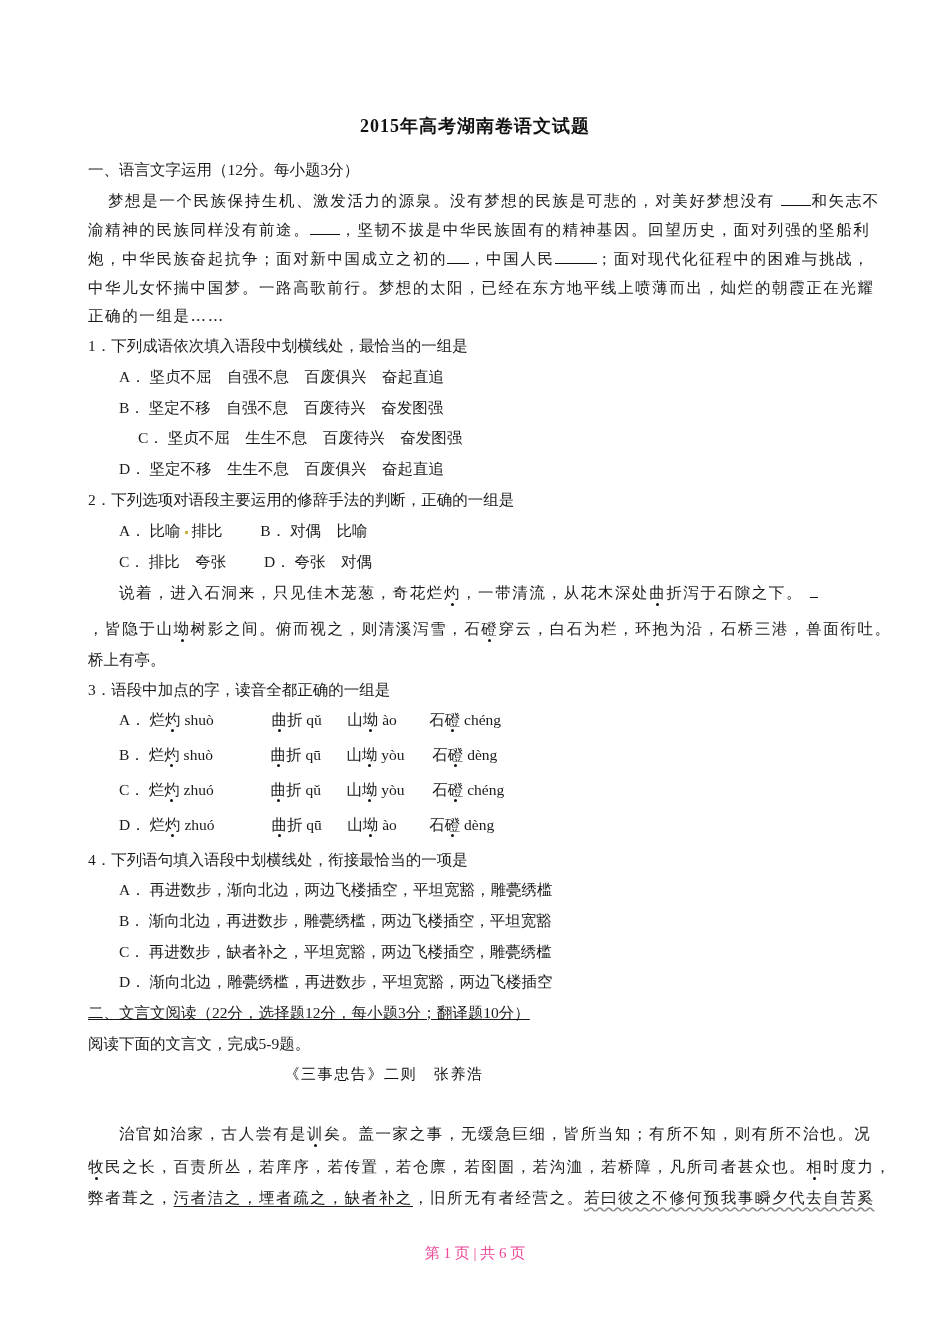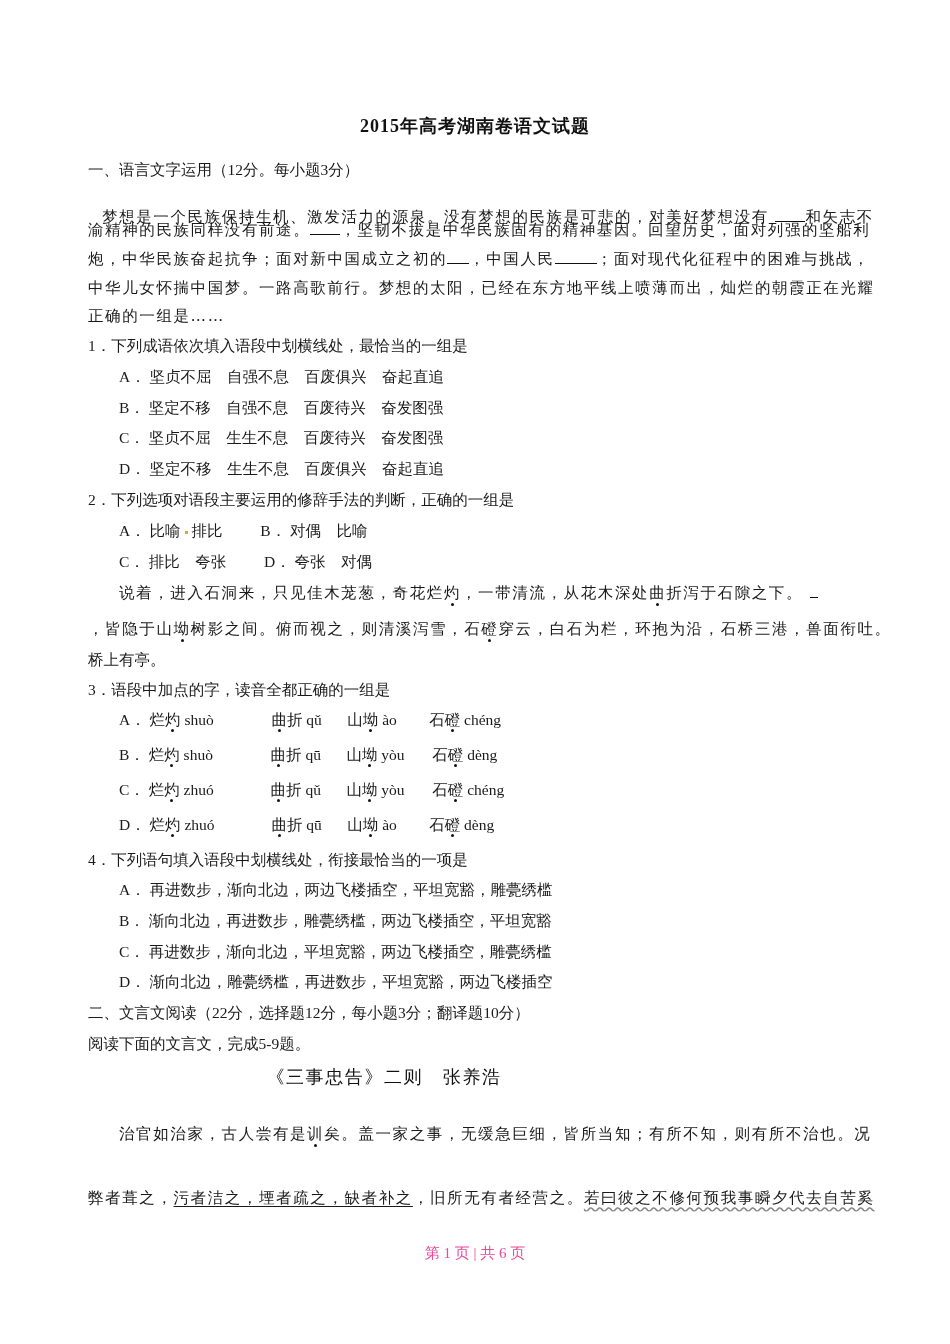--- a/index.html
+++ b/index.html
@@ -10,44 +10,44 @@
              font-size: 18px; font-weight: bold; letter-spacing: 1px; color: #111; }
     .line { position: absolute; left: 88px; font-size: 15.5px; white-space: nowrap; color: #1a1a1a; }
     .kai { font-family: "DejaVu Serif", "Liberation Serif", serif; letter-spacing: 1.6px; }
     .opt { left: 119px; }
     .blank { display: inline-block; border-bottom: 1px solid #111; height: 12px; vertical-align: baseline; }
     .dot { position: relative; }
     .dot::after { content: ""; position: absolute; left: 50%; bottom: -4px; width: 3px; height: 3px;
                   margin-left: -1.5px; border-radius: 50%; background: #111; }
     .ul { text-decoration: underline; text-underline-offset: 3px; }
     .wavy { text-decoration: underline wavy #888; text-underline-offset: 3px; }
-    .center { position: absolute; left: 0; width: 768px; text-align: center; font-size: 18px; }
+    .center { position: absolute; left: 0; width: 768px; text-align: center; font-size: 15px; }
     .footer { position: absolute; top: 1244px; left: 0; width: 950px; text-align: center;
               font-size: 15px; color: #ec4899; }
     .tiny-mark { display: inline-block; width: 3px; height: 3px; background: #c8b040; vertical-align: middle; margin: 0 4px; }
   </style>
 </head>
 <body>
 
 <div class="page">
 
   <div class="title">2015年高考湖南卷语文试题</div>
 
   <div class="line" style="top:160px;">一、语言文字运用（12分。每小题3分）</div>
 
-  <div class="line kai" style="top:191px; left:102px;margin-top:16px;"><span>梦想是一个民族保持生机、激发活力的源泉。没有梦想的民族是可悲的，对美好梦想没有</span> <span class="blank" style="width:30px"></span><span>和矢志不</span></div>
+  <div class="line kai" style="top:191px; left:108px;"><span>梦想是一个民族保持生机、激发活力的源泉。没有梦想的民族是可悲的，对美好梦想没有</span> <span class="blank" style="width:30px"></span><span>和矢志不</span></div>
   <div class="line kai" style="top:220px;"><span>渝精神的民族同样没有前途。</span><span class="blank" style="width:30px"></span><span>，坚韧不拔是中华民族固有的精神基因。回望历史，面对列强的坚船利</span></div>
   <div class="line kai" style="top:249px;"><span>炮，中华民族奋起抗争；面对新中国成立之初的</span><span class="blank" style="width:22px"></span><span>，中国人民</span><span class="blank" style="width:42px"></span><span>；面对现代化征程中的困难与挑战，</span></div>
   <div class="line kai" style="top:278px;">中华儿女怀揣中国梦。一路高歌前行。梦想的太阳，已经在东方地平线上喷薄而出，灿烂的朝霞正在光耀</div>
   <div class="line kai" style="top:306px;">正确的一组是……</div>
 
   <div class="line" style="top:336px;">1．下列成语依次填入语段中划横线处，最恰当的一组是</div>
   <div class="line opt" style="top:367px;"><span>A．</span> <span>坚贞不屈</span>　<span>自强不息</span>　<span>百废俱兴</span>　<span>奋起直追</span></div>
   <div class="line opt" style="top:398px;"><span>B．</span> <span>坚定不移</span>　<span>自强不息</span>　<span>百废待兴</span>　<span>奋发图强</span></div>
-  <div class="line opt" style="top:428px;"><span>C．</span> <span>坚贞不屈</span>　<span>生生不息</span>　<span>百废待兴</span>　<span>奋发图强</span></div>
+  <div class="line opt" style="top:428px;margin-left:19px;"><span>C．</span> <span>坚贞不屈</span>　<span>生生不息</span>　<span>百废待兴</span>　<span>奋发图强</span></div>
   <div class="line opt" style="top:459px;"><span>D．</span> <span>坚定不移</span>　<span>生生不息</span>　<span>百废俱兴</span>　<span>奋起直追</span></div>
 
   <div class="line" style="top:490px;">2．下列选项对语段主要运用的修辞手法的判断，正确的一组是</div>
   <div class="line opt" style="top:521px;">
     <span><span>A．</span> <span>比喻</span><span class="tiny-mark"></span><span>排比</span></span>
     <span style="display:inline-block; width:30px;"></span>
     <span><span>B．</span> <span>对偶</span>　<span>比喻</span></span>
   </div>
   <div class="line opt" style="top:552px;">
     <span><span>C．</span> <span>排比</span>　<span>夸张</span></span>
@@ -86,24 +86,25 @@
     <span>D．</span>
     <span style="display:inline-block;width:118px"><span>烂</span><span class="dot">灼</span><span> zhuó</span></span>
     <span style="display:inline-block;width:72px"><span class="dot">曲</span><span>折</span><span> qū</span></span>
     <span style="display:inline-block;width:78px"><span>山</span><span class="dot">坳</span><span> ào</span></span>
     <span><span>石</span><span class="dot">磴</span><span> dèng</span></span>
   </div>
 
   <div class="line" style="top:850px;">4．下列语句填入语段中划横线处，衔接最恰当的一项是</div>
   <div class="line opt" style="top:880px;"><span>A．</span> <span>再进数步，渐向北边，两边飞楼插空，平坦宽豁，雕甍绣槛</span></div>
   <div class="line opt" style="top:911px;"><span>B．</span> <span>渐向北边，再进数步，雕甍绣槛，两边飞楼插空，平坦宽豁</span></div>
-  <div class="line opt" style="top:942px;"><span>C．</span> <span>再进数步，渐向北边，平坦宽豁，两边飞楼插空，雕甍绣槛</span></div>
+  <div class="line opt" style="top:942px;"><span>C．</span> <span>再进数步，缺者补之，平坦宽豁，两边飞楼插空，雕甍绣槛</span></div>
   <div class="line opt" style="top:972px;"><span>D．</span> <span>渐向北边，雕甍绣槛，再进数步，平坦宽豁，两边飞楼插空</span></div>
 
-  <div class="line" style="top:1003px;">二、文言文阅读（22分，选择题12分，每小题3分；翻译题10分）</div>
+  <div class="line" style="top:1003px;text-decoration:underline;">二、文言文阅读（22分，选择题12分，每小题3分；翻译题10分）</div>
   <div class="line" style="top:1034px;">阅读下面的文言文，完成5-9题。</div>
   <div class="center kai" style="top:1065px;">《三事忠告》二则　张养浩</div>
 
   <div class="line kai" style="top:1124px; left:119px;"><span>治官如治家，古人尝有是</span><span class="dot">训</span><span>矣。盖一家之事，无缓急巨细，皆所当知；有所不知，则有所不治也。况</span></div>
+  <div class="line kai" style="top:1157px;"><span class="dot">牧</span><span>民之长，百责所丛，若庠序，若传置，若仓廪，若囹圄，若沟洫，若桥障，凡所司者甚众也。</span><span class="dot">相</span><span>时度力，</span></div>
   <div class="line kai" style="top:1188px;text-align:right;"><span>弊者葺之，</span><span class="ul">污者洁之，堙者疏之，缺者补之</span><span>，旧所无有者经营之。</span><span class="wavy">若曰彼之不修何预我事瞬夕代去自苦奚</span></div>
 
   <div class="footer">第 1 页 | 共 6 页</div>
 </div>
 
 </body></html>

